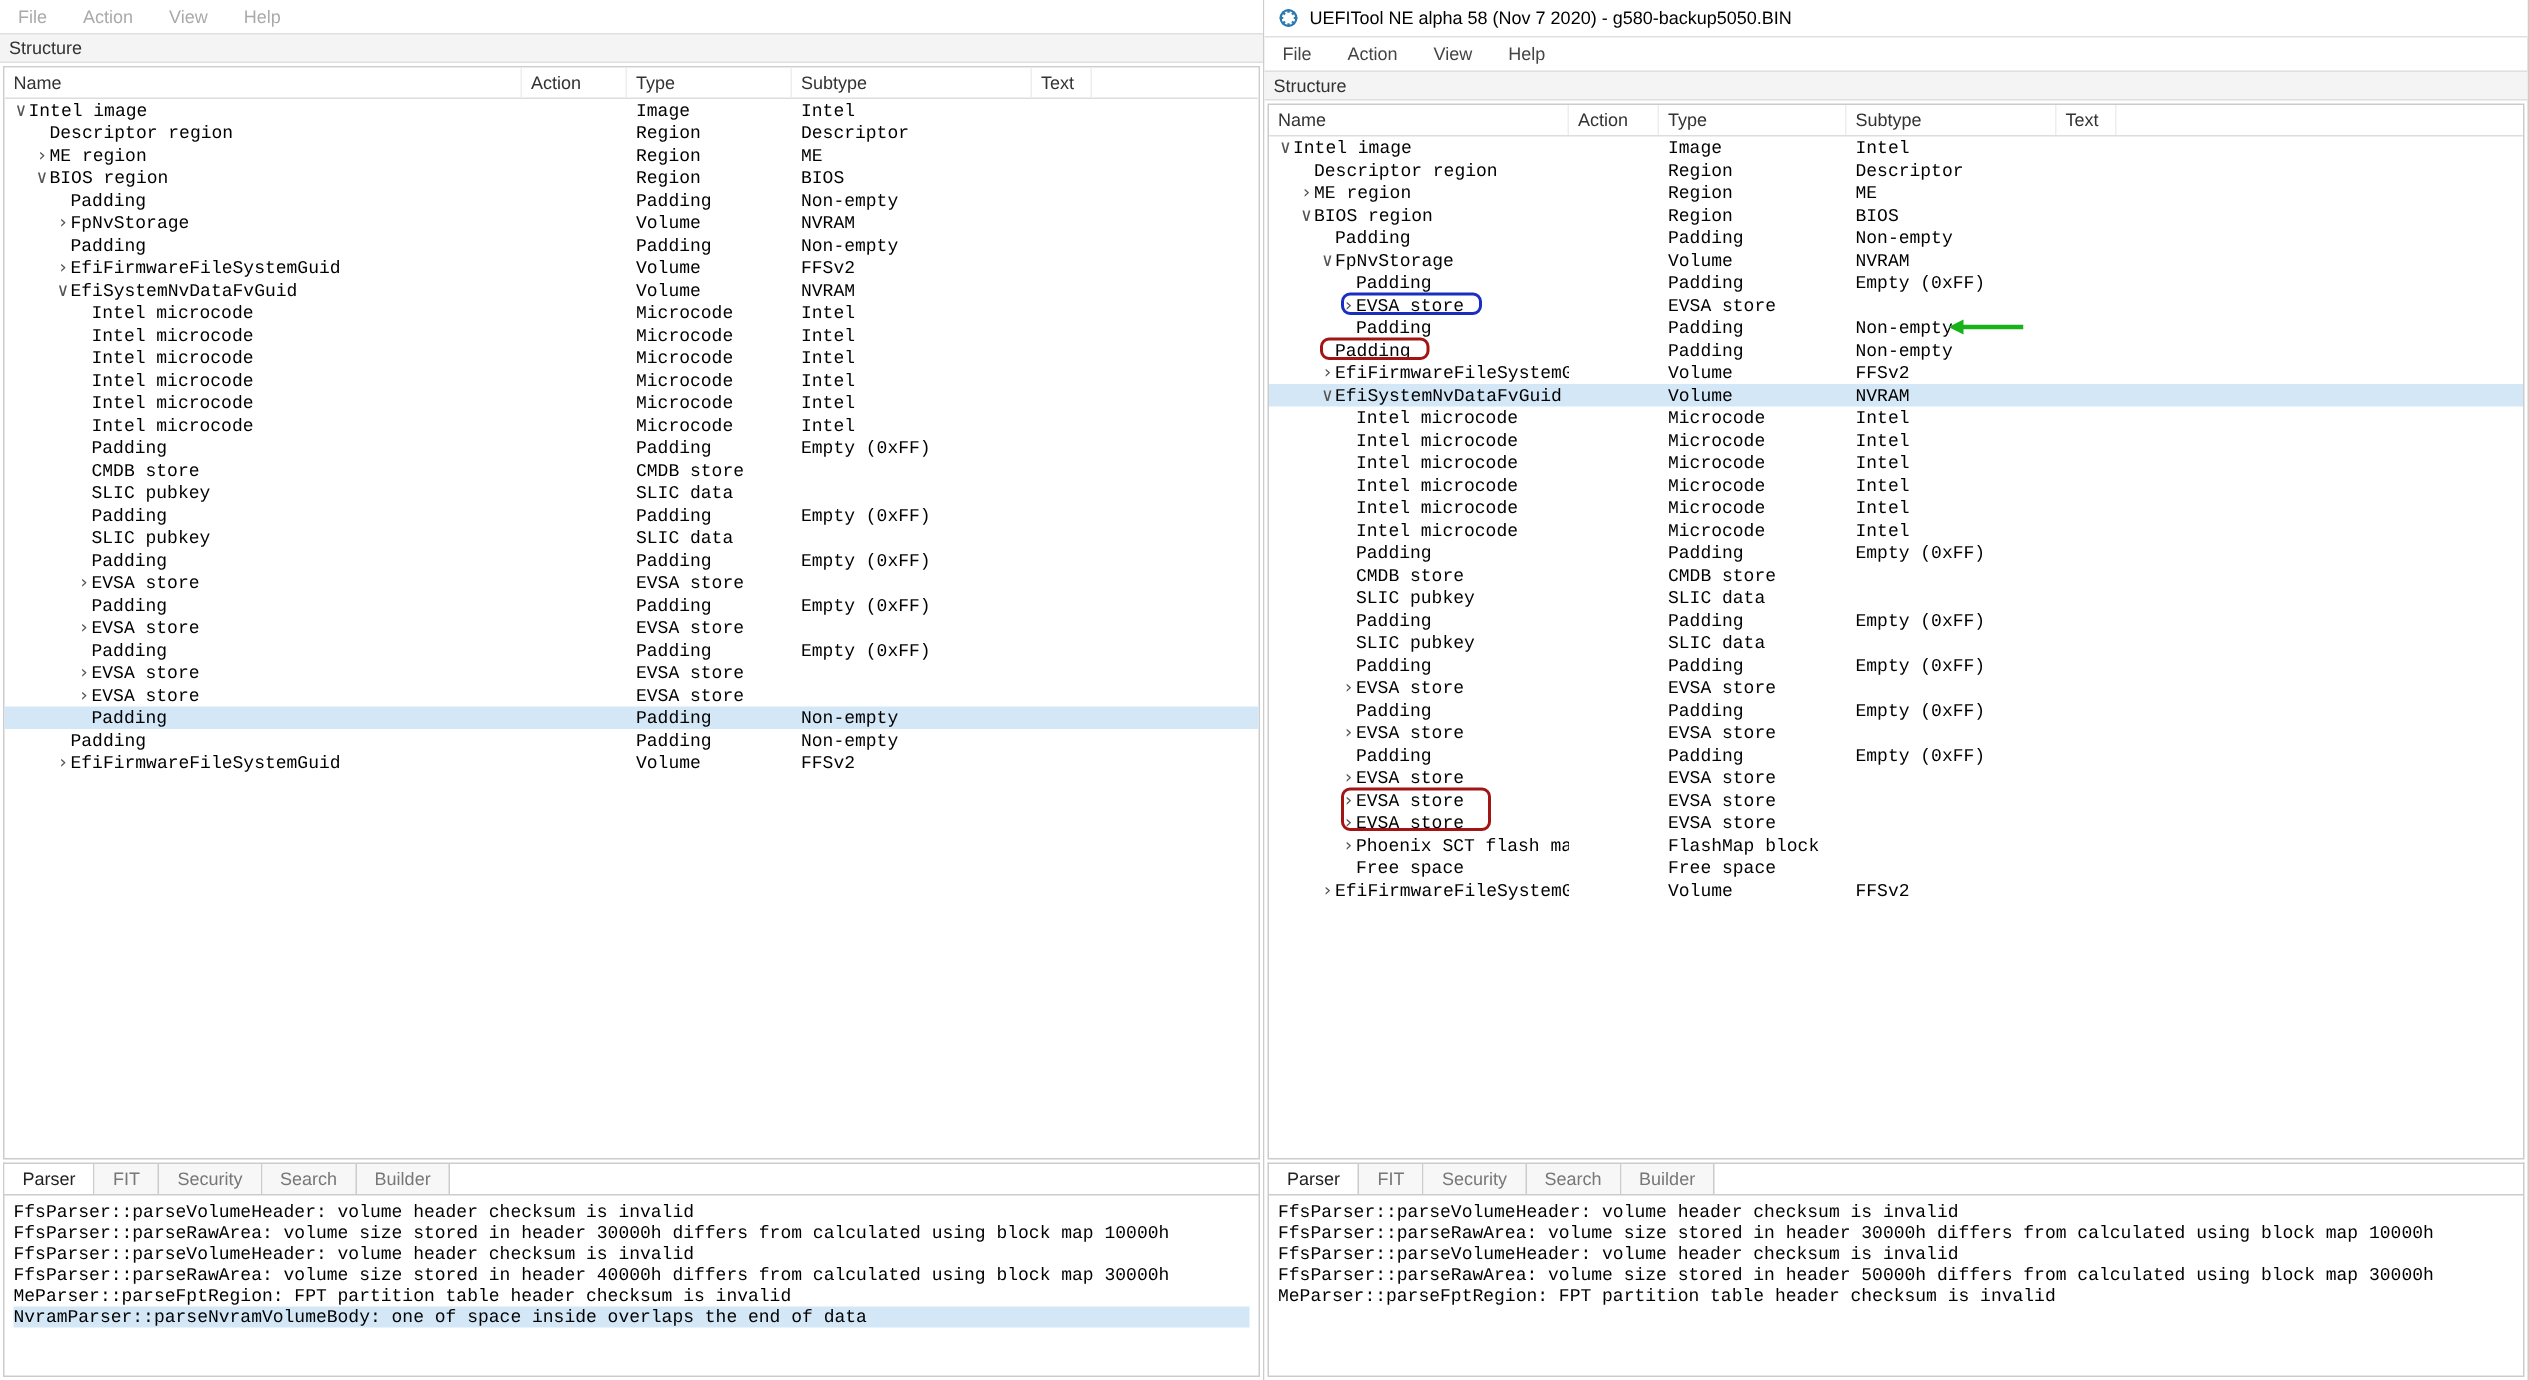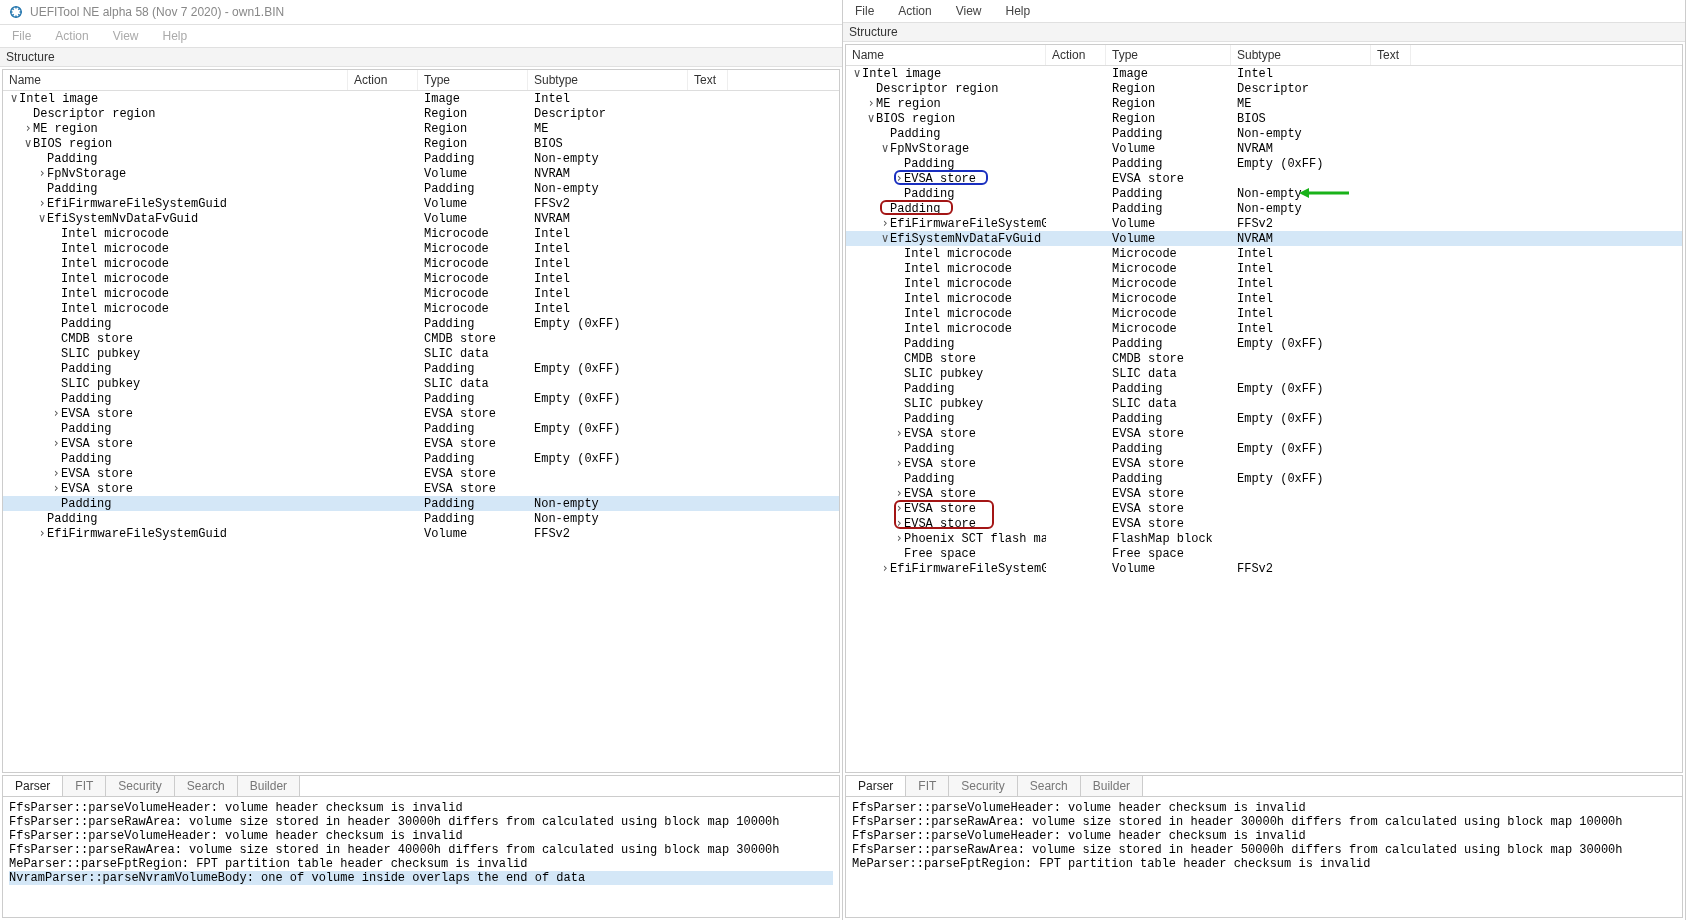--- a/index.html
+++ b/index.html
@@ -127,29 +127,20 @@
     overflow: auto;
     background: #fff;
     white-space: pre;
   }
   .log .hl { background: #d4e7f7; display: inline-block; width: 100%; }
 </style>
 </head>
 <body>
 
 <div class="window inactive">
-  <div class="titlebar inactive">
-    <span class="app-icon">
-      <svg viewBox="0 0 24 24" fill="none" stroke="currentColor" stroke-width="2.5">
-          <circle cx="12" cy="12" r="9"></circle>
-          <path d="M12 2v4M12 18v4M2 12h4M18 12h4M5 5l3 3M16 16l3 3M5 19l3-3M16 8l3-3"></path>
-        </svg>
-    </span>
-    <span><span>UEFITool NE alpha 58 (Nov  7 2020)</span> - <span>own1.BIN</span></span>
-  </div>
   <div class="menubar" id="menubar-left">
       <span class="menu-item">File</span>
       <span class="menu-item">Action</span>
       <span class="menu-item">View</span>
       <span class="menu-item">Help</span>
     </div>
   <div class="group-label">Structure</div>
   <div class="tree-wrap">
     <div class="tree-header" id="tree-header-left">
         <div class="th" style="width: 345px;">Name</div>
@@ -376,25 +367,34 @@
       <div class="tab">FIT</div>
       <div class="tab">Security</div>
       <div class="tab">Search</div>
       <div class="tab">Builder</div>
     </div>
   <div class="log" id="log-left"><span>FfsParser::parseVolumeHeader: volume header checksum is invalid</span>
 <span>FfsParser::parseRawArea: volume size stored in header 30000h differs from calculated using block map 10000h</span>
 <span>FfsParser::parseVolumeHeader: volume header checksum is invalid</span>
 <span>FfsParser::parseRawArea: volume size stored in header 40000h differs from calculated using block map 30000h</span>
 <span>MeParser::parseFptRegion: FPT partition table header checksum is invalid</span>
-<span class="hl">NvramParser::parseNvramVolumeBody: one of volume inside overlaps the end of data</span>
+<span class="hl">NvramParser::parseNvramVolumeBody: one of space inside overlaps the end of data</span>
 </div>
 </div>
 
 <div class="window">
+  <div class="titlebar active">
+    <span class="app-icon">
+      <svg viewBox="0 0 24 24" fill="none" stroke="currentColor" stroke-width="2.5">
+          <circle cx="12" cy="12" r="9"></circle>
+          <path d="M12 2v4M12 18v4M2 12h4M18 12h4M5 5l3 3M16 16l3 3M5 19l3-3M16 8l3-3"></path>
+        </svg>
+    </span>
+    <span><span>UEFITool NE alpha 58 (Nov  7 2020)</span> - <span>g580-backup5050.BIN</span></span>
+  </div>
   <div class="menubar" id="menubar-right">
       <span class="menu-item">File</span>
       <span class="menu-item">Action</span>
       <span class="menu-item">View</span>
       <span class="menu-item">Help</span>
     </div>
   <div class="group-label">Structure</div>
   <div class="tree-wrap">
     <div class="tree-header" id="tree-header-right">
         <div class="th" style="width: 200px;">Name</div>

